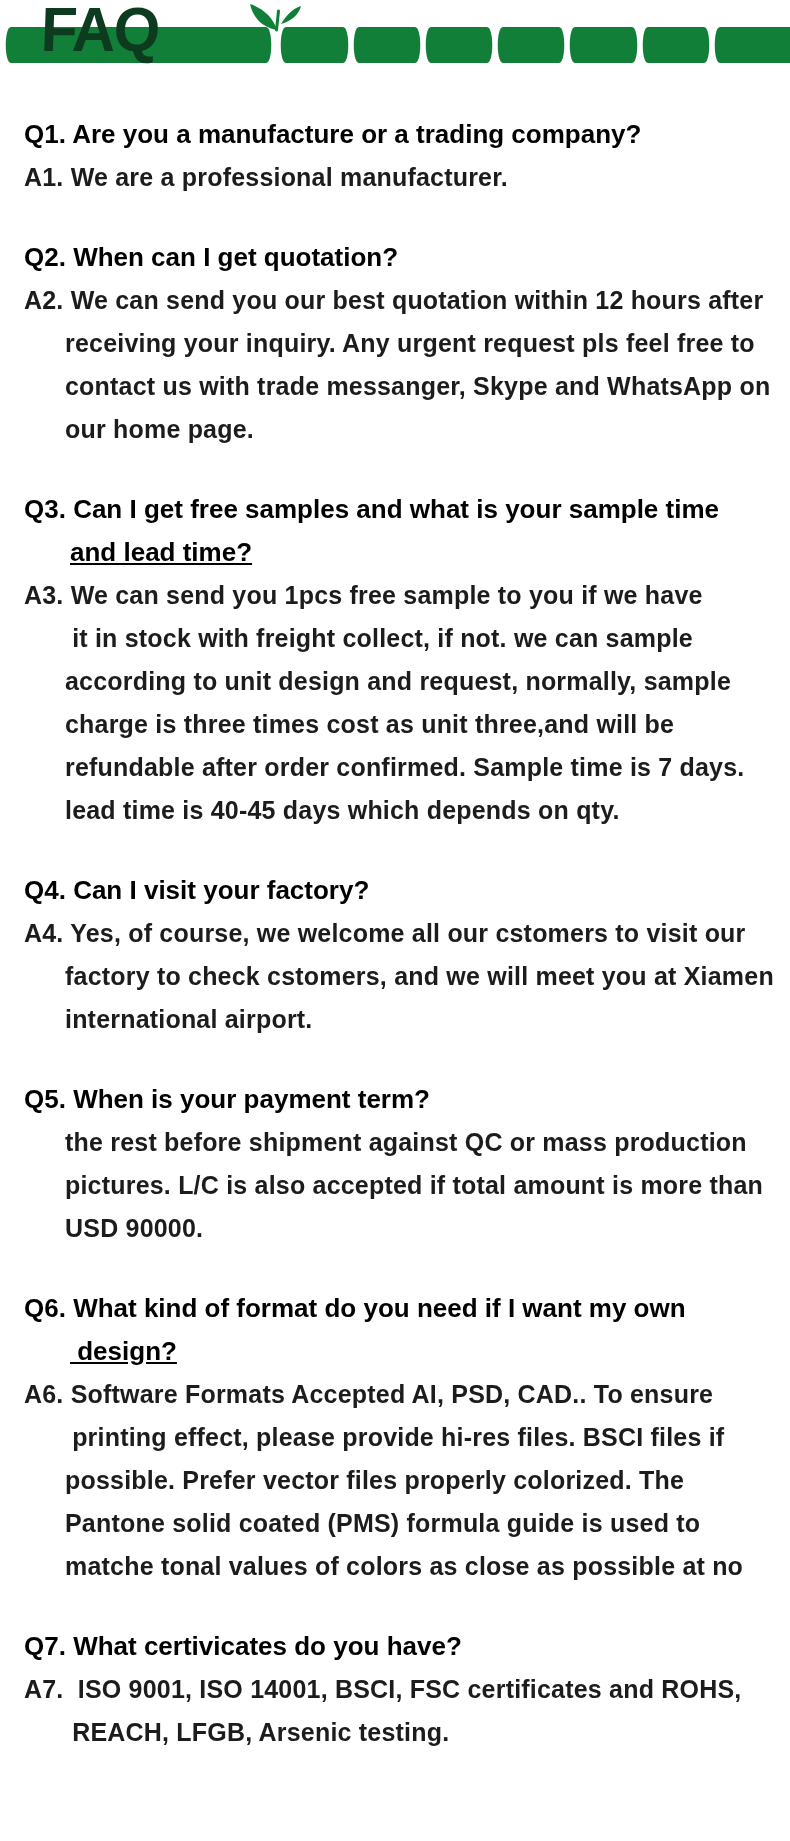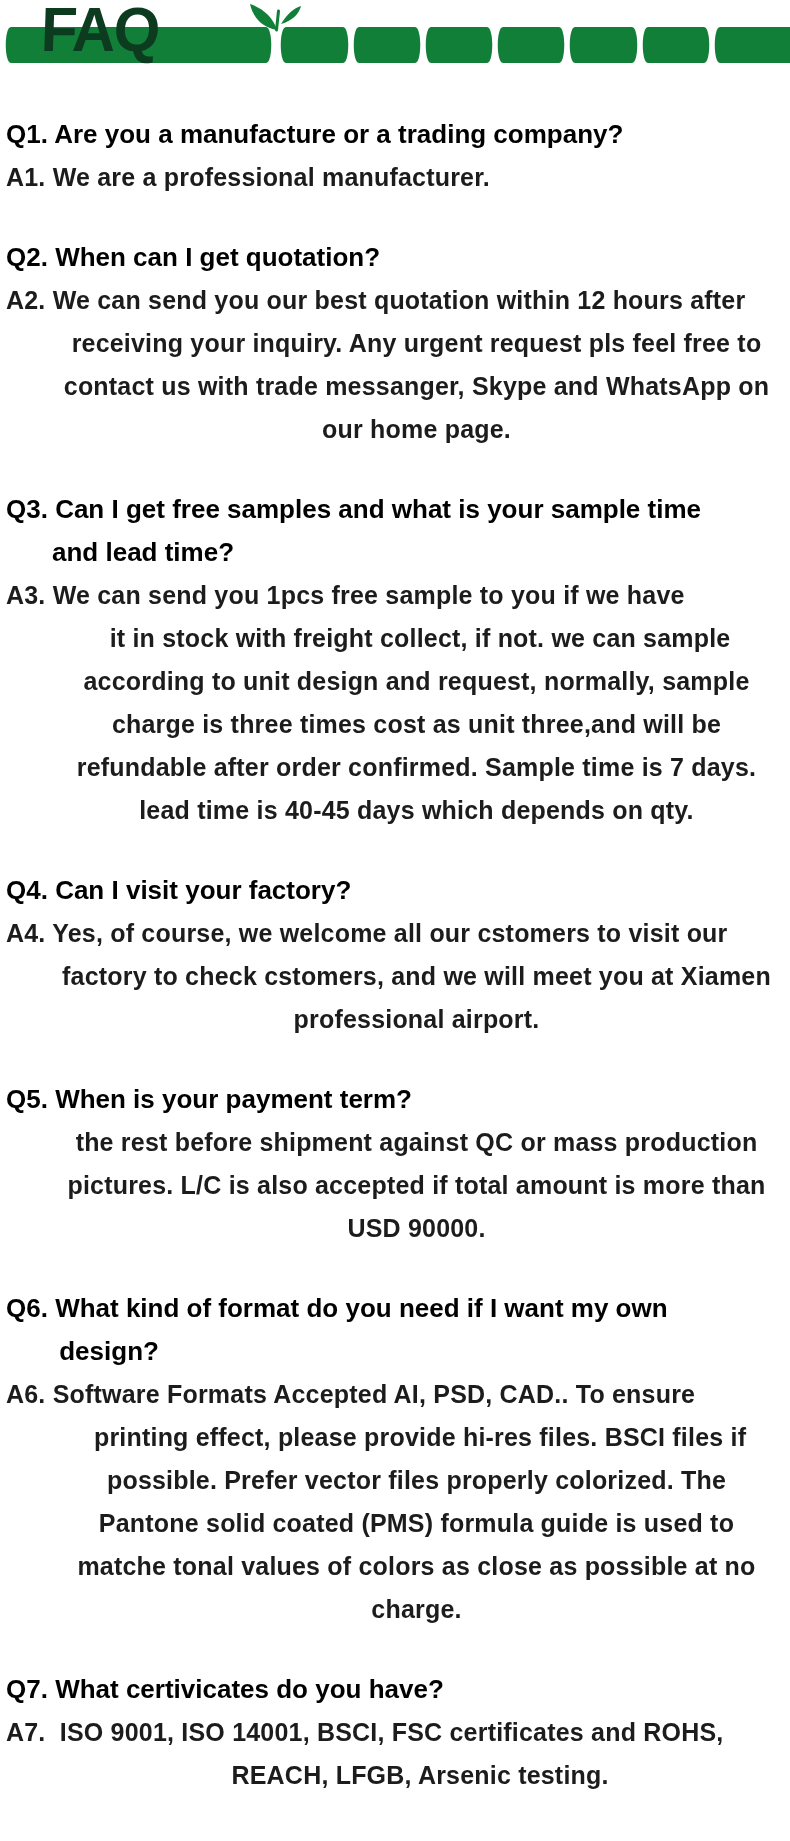--- a/index.html
+++ b/index.html
@@ -31,44 +31,44 @@
     font-size:60px;
     line-height:62px;
     font-weight:bold;
     letter-spacing:-2px;
     color:var(--title-green);
     transform:scaleY(1.04) skewX(-2deg);
     transform-origin:left top;
   }
   .faq-main{
     margin-top:35px;
-    padding-left:6px;
+    padding-left:24px;
     padding-right:4px;
   }
   .faq-item{
     margin-bottom:37px;
   }
   .faq-item:last-child{margin-bottom:0;}
   .q-line{
     font-size:26px;
     line-height:43px;
     font-weight:700;
     color:var(--question-color);
     white-space:pre;
   }
-  .q-line.cont{padding-left:46px;}
+  .q-line.cont{padding-left:46px;text-decoration:underline;}
   .a-line{
     font-size:25px;
     line-height:43px;
     font-weight:700;
     color:var(--answer-color);
     letter-spacing:0.2px;
     white-space:pre;
   }
-  .a-line.cont{padding-left:41px;text-align:center;}
+  .a-line.cont{padding-left:41px;}
 </style>
 </head>
 <body style="background: rgb(255, 255, 255);">
 
 <header class="header">
   <svg class="bamboo-svg" width="790" height="78" viewBox="0 0 790 78">
     <g fill="var(--bamboo-green)">
       <path d="M11,27 L266,27 C273,27 273,63 266,63 L11,63 C4,63 4,27 11,27 Z"></path>
       <path d="M286,27 L343,27 C350,27 350,63 343,63 L286,63 C279,63 279,27 286,27 Z"></path>
       <path d="M359,27 L415,27 C422,27 422,63 415,63 L359,63 C352,63 352,27 359,27 Z"></path>
@@ -106,36 +106,35 @@
       <div class="a-line cont"> it in stock with freight collect, if not. we can sample</div>
       <div class="a-line cont">according to unit design and request, normally, sample</div>
       <div class="a-line cont">charge is three times cost as unit three,and will be</div>
       <div class="a-line cont">refundable after order confirmed. Sample time is 7 days.</div>
       <div class="a-line cont">lead time is 40-45 days which depends on qty.</div>
     </section>
     <section class="faq-item">
       <div class="q-line">Q4. Can I visit your factory?</div>
       <div class="a-line">A4. Yes, of course, we welcome all our cstomers to visit our</div>
       <div class="a-line cont">factory to check cstomers, and we will meet you at Xiamen</div>
-      <div class="a-line cont">professional airport.</div>
+      <div class="a-line cont">international airport.</div>
     </section>
     <section class="faq-item">
       <div class="q-line">Q5. When is your payment term?</div>
       <div class="a-line cont">the rest before shipment against QC or mass production</div>
       <div class="a-line cont">pictures. L/C is also accepted if total amount is more than</div>
       <div class="a-line cont">USD 90000.</div>
     </section>
     <section class="faq-item">
       <div class="q-line">Q6. What kind of format do you need if I want my own</div>
       <div class="q-line cont"> design?</div>
       <div class="a-line">A6. Software Formats Accepted AI, PSD, CAD.. To ensure</div>
       <div class="a-line cont"> printing effect, please provide hi-res files. BSCI files if</div>
       <div class="a-line cont">possible. Prefer vector files properly colorized. The</div>
       <div class="a-line cont">Pantone solid coated (PMS) formula guide is used to</div>
       <div class="a-line cont">matche tonal values of colors as close as possible at no</div>
-      <div class="a-line cont">charge.</div>
     </section>
     <section class="faq-item">
       <div class="q-line">Q7. What certivicates do you have?</div>
       <div class="a-line">A7.  ISO 9001, ISO 14001, BSCI, FSC certificates and ROHS,</div>
       <div class="a-line cont"> REACH, LFGB, Arsenic testing.</div>
     </section>
   </main>
 
 </body></html>

